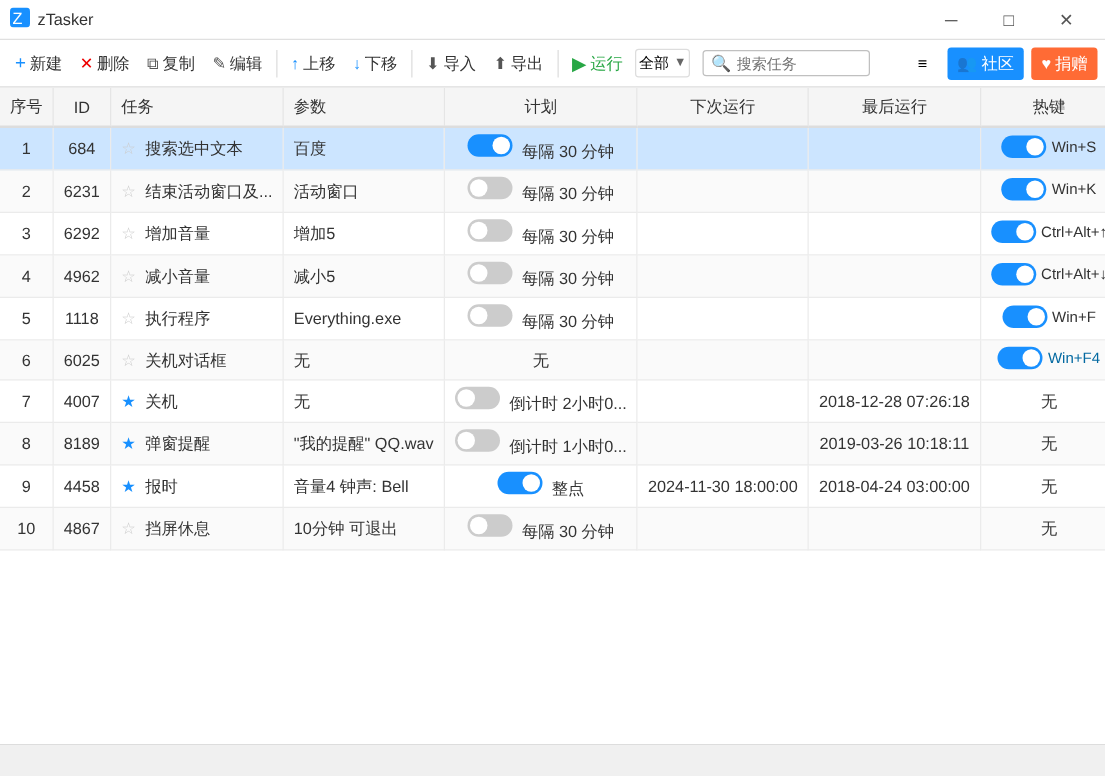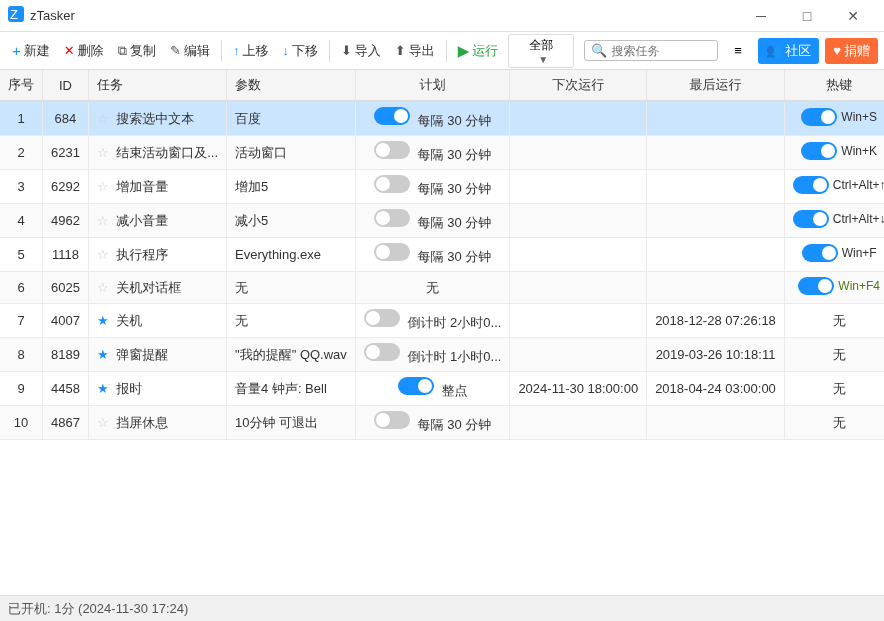--- a/index.html
+++ b/index.html
@@ -164,21 +164,21 @@
   </button>
   <button class="toolbar-btn">
     <span style="color:#555;">⬆</span>
     <span>导出</span>
   </button>
   <div class="toolbar-sep"></div>
   <button class="run-btn">
     <span style="color:#28a745;font-size:15px;">▶</span>
     <span>运行</span>
   </button>
-  <div style="display:flex;align-items:center;border:1px solid #ddd;border-radius:3px;padding:2px 20px;background:white;margin-left:2px;flex-direction:column;">
+  <div style="display:flex;align-items:center;border:1px solid #ddd;border-radius:3px;padding:2px 2px;background:white;margin-left:2px;">
     <span style="font-size:12px;cursor:pointer;">全部</span>
     <span style="font-size:10px;color:#666;margin-left:4px;cursor:pointer;">▼</span>
   </div>
   <div class="search-box" style="margin-left:8px;">
     <span style="color:#aaa;margin-right:4px;">🔍</span>
     <input type="text" style="border: none; outline: none; font-size: 12px; width: 100px; color: rgb(153, 153, 153);" placeholder="搜索任务">
   </div>
   <div style="margin-left:auto;display:flex;align-items:center;gap:6px;">
     <button class="icon-btn" title="列表视图">
       <span>≡</span>
@@ -357,21 +357,21 @@
         
         <span style="margin-left:0">无</span>
       </td>
       <td class="col-next"></td>
       <td class="col-last"></td>
       <td class="col-hotkey">
       <span class="hotkey-badge">
         <span class="toggle on" style="display:inline-flex;width:36px;height:18px;border-radius:9px;cursor:pointer;position:relative;align-items:center;background:#1890ff;">
           <span class="toggle-knob" style="position:absolute;width:14px;height:14px;background:white;border-radius:50%;top:2px;left:20px;"></span>
         </span>
-        <span style="font-size:12px;color:#4d7c0f;">Win+F4</span>
+        <span style="font-size:12px;color:#0369a1;">Win+F4</span>
       </span>
     </td>
     </tr>
           <tr>
       <td class="col-no">7</td>
       <td class="col-id">4007</td>
       <td class="col-task">
         <span style="color:#1890ff;margin-right:4px;cursor:pointer;">★</span>
         <span>关机</span>
       </td>
@@ -447,14 +447,13 @@
       <td class="col-next"></td>
       <td class="col-last"></td>
       <td class="col-hotkey"><span>无</span></td>
     </tr>
         </tbody>
     </table>
   </div>
 </div>
 
 <div class="status-bar">
-  <span>已开机: 1分 (2024-11-30 17:24)</span>
 </div>
 
 </body></html>

